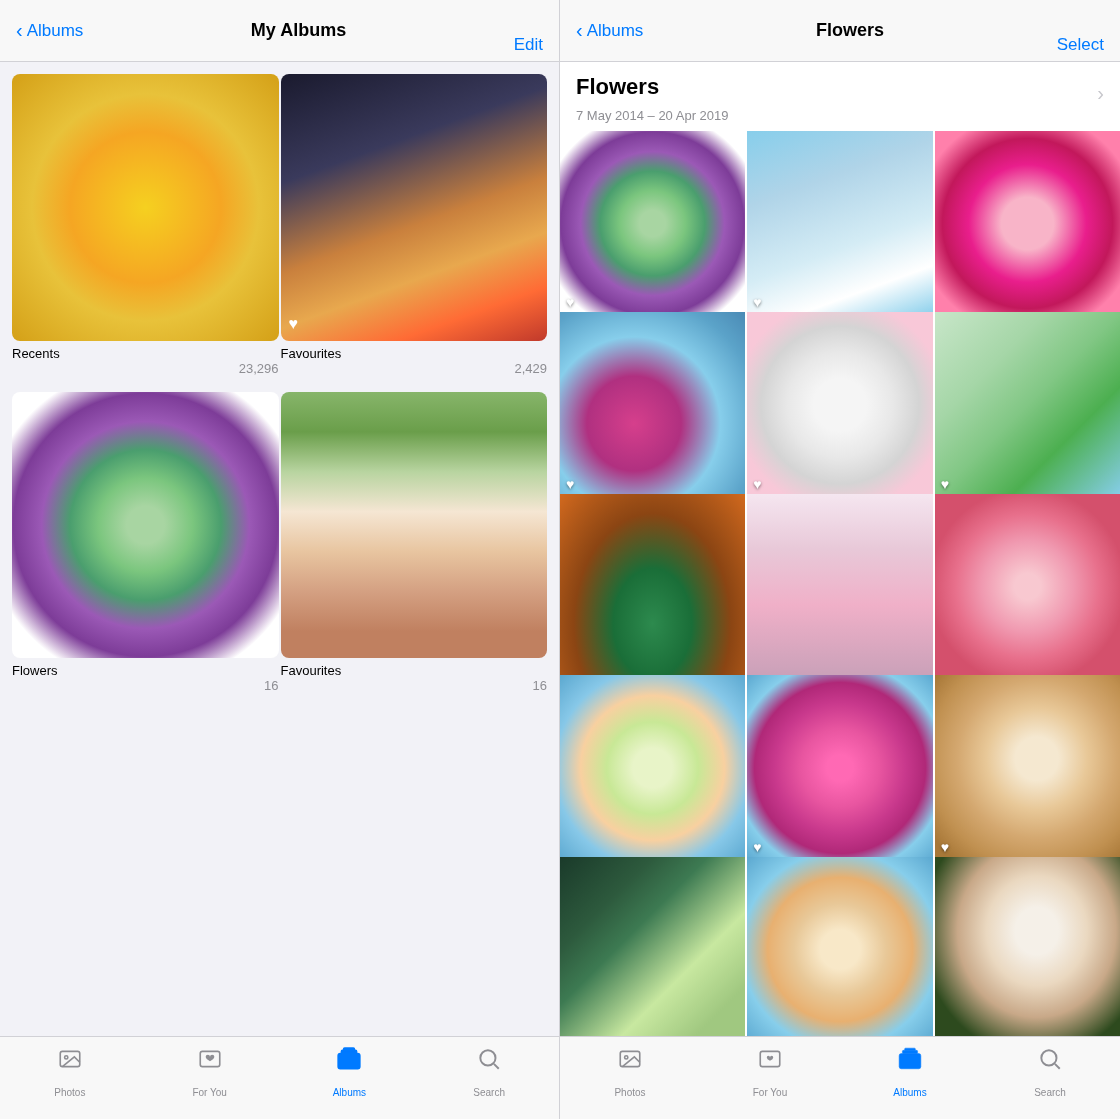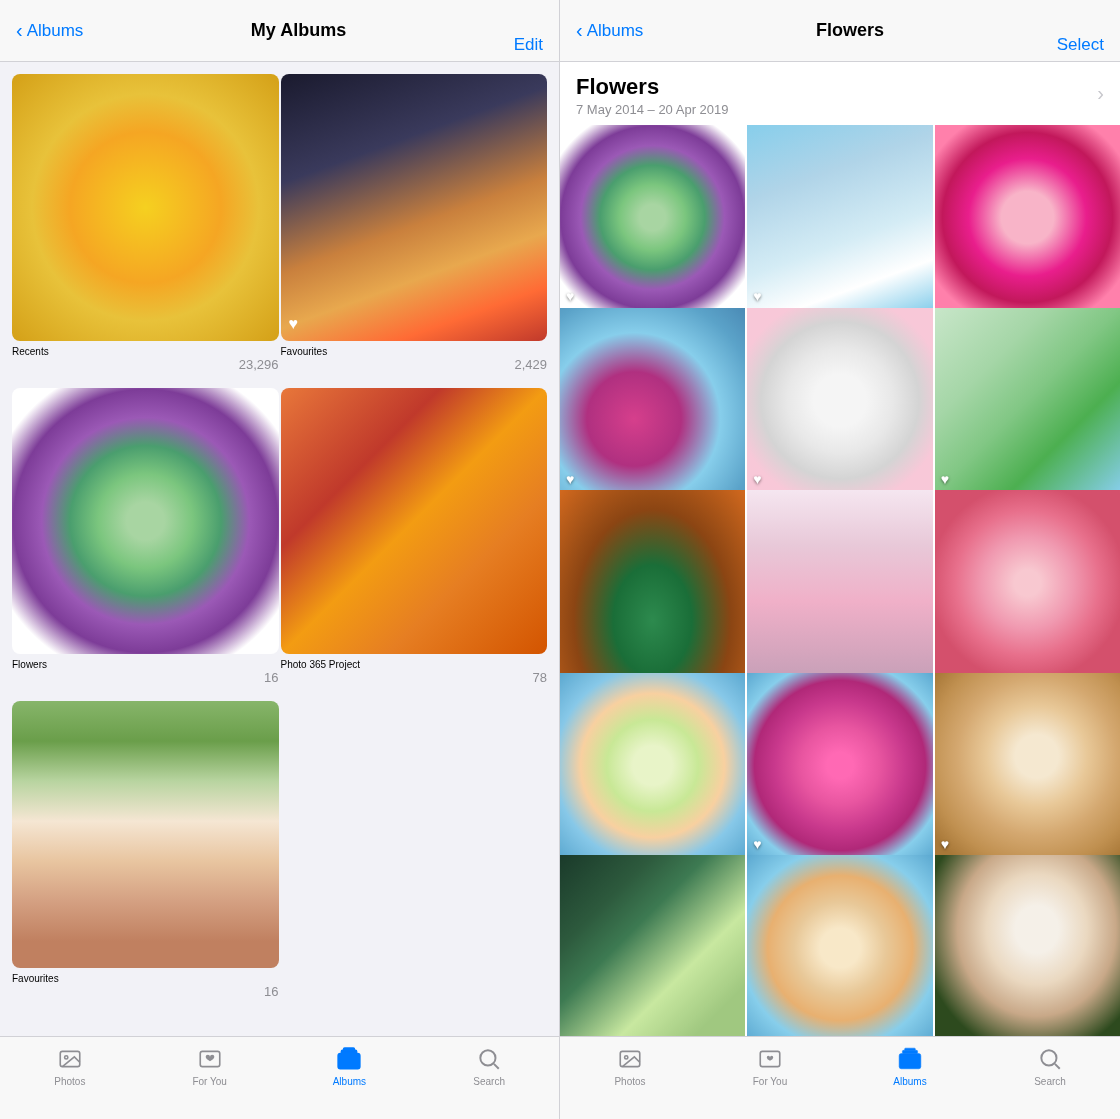--- a/index.html
+++ b/index.html
@@ -109,21 +109,21 @@
 
     .heart-badge {
       position: absolute;
       bottom: 8px;
       left: 8px;
       color: white;
       font-size: 16px;
     }
 
     .album-name {
-      font-size: 10px;
+      font-size: 13px;
       color: #000;
       margin-top: 5px;
       font-weight: 400;
     }
 
     .album-count {
       font-size: 13px;
       color: #8e8e93;
       text-align: right;
     }
@@ -136,21 +136,21 @@
       display: flex;
       align-items: flex-start;
       padding-top: 8px;
     }
 
     .tab-item {
       flex: 1;
       display: flex;
       flex-direction: column;
       align-items: center;
-      gap: 3px;
+      gap: 14px;
       cursor: pointer;
     }
 
     .tab-icon {
       width: 28px;
       height: 28px;
       display: flex;
       align-items: center;
       justify-content: center;
     }
@@ -197,21 +197,21 @@
 
     .flowers-title {
       font-size: 22px;
       font-weight: 700;
       color: #000;
     }
 
     .flowers-date {
       font-size: 13px;
       color: #8e8e93;
-      margin-top: 2px;
+      margin-top: 8px;
     }
 
     .flowers-chevron {
       color: #c7c7cc;
       font-size: 20px;
       margin-top: 8px;
     }
 
     .photos-grid {
       flex: 1;
@@ -321,25 +321,20 @@
       <span class="album-count">2,429</span>
     </div>
 
     <div class="album-item">
       <div class="album-thumb thumb-flowers"></div>
       <span class="album-name">Flowers</span>
       <span class="album-count">16</span>
     </div>
 
     <div class="album-item">
-      <div class="album-thumb thumb-photo365"></div>
-      <span class="album-name">Photo 365 Project</span>
-      <span class="album-count">78</span>
-    </div>
-    <div class="album-item">
       <div class="album-thumb thumb-portraits"></div>
       <span class="album-name">Favourites</span>
       <span class="album-count">16</span>
     </div>
   </div>
 
   <div class="tab-bar">
     <div class="tab-item">
       <div class="tab-icon">
         <svg viewBox="0 0 24 24" fill="none" stroke="#8e8e93" stroke-width="1.5">

